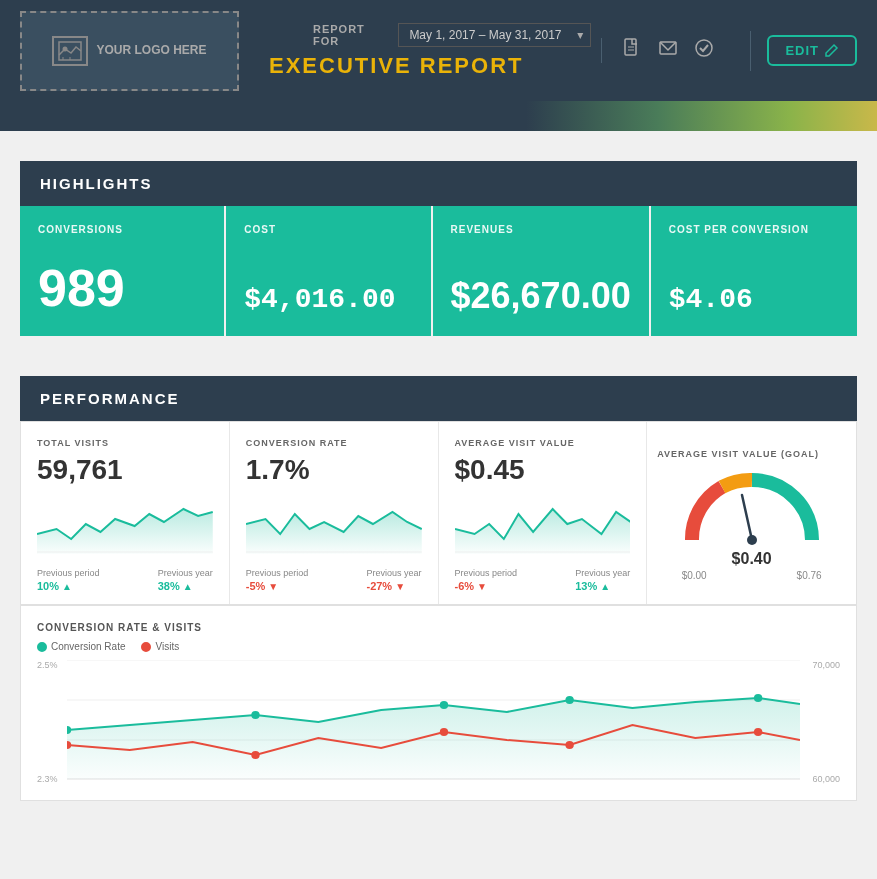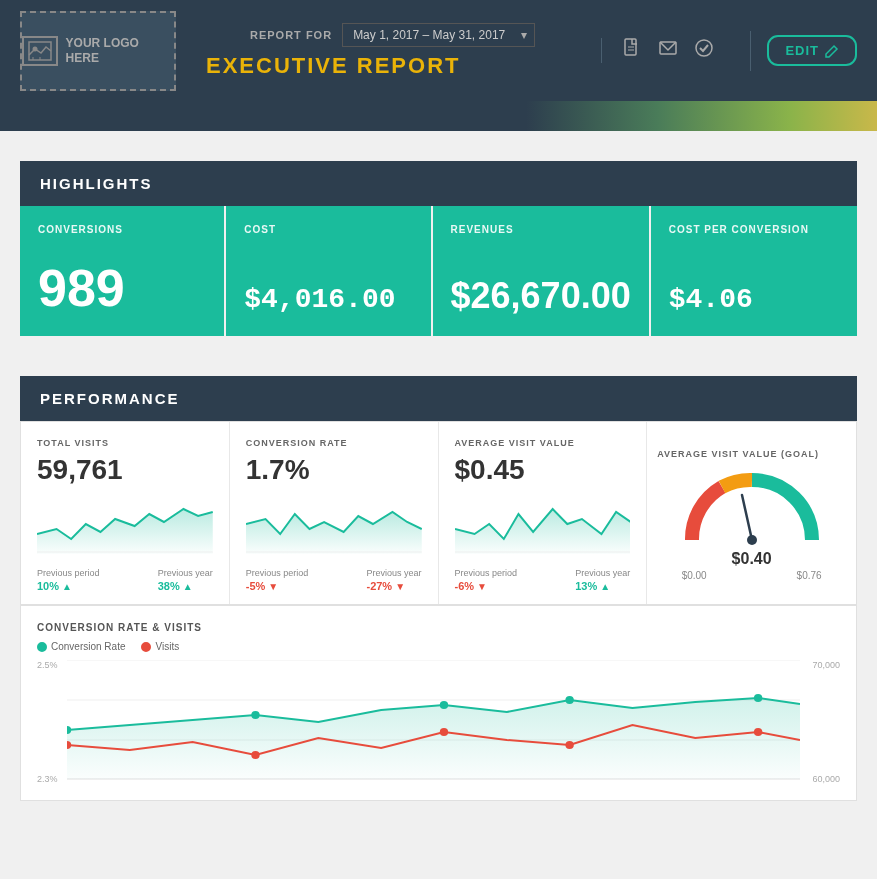--- a/index.html
+++ b/index.html
@@ -9,21 +9,21 @@
     .header {
       background: #2d3e4e;
       display: flex;
       align-items: center;
       padding: 0 20px;
       height: 101px;
       position: relative;
     }
     .logo-box {
       border: 2px dashed #888;
-      width: 156px;
+      width: 219px;
       height: 80px;
       display: flex;
       align-items: center;
       justify-content: center;
       color: #aaa;
       font-size: 13px;
       font-weight: bold;
       flex-shrink: 0;
       gap: 8px;
       background: #3a4f60;
@@ -106,23 +106,23 @@
     .edit-btn {
       border: 2px solid #1abc9c;
       color: #1abc9c;
       background: transparent;
       padding: 6px 16px;
       font-size: 13px;
       font-weight: bold;
       letter-spacing: 1px;
       cursor: pointer;
       display: flex;
-      align-items: flex-end;
+      align-items: flex-start;
       gap: 6px;
-      border-radius: 11px;
+      border-radius: 6px;
     }
 
     
     .banner-strip {
       height: 30px;
       background: linear-gradient(to right, #2d3e4e 60%, #4a7c59 75%, #8ab34a 90%, #c9b84a 100%);
     }
 
     
     .main-content {

